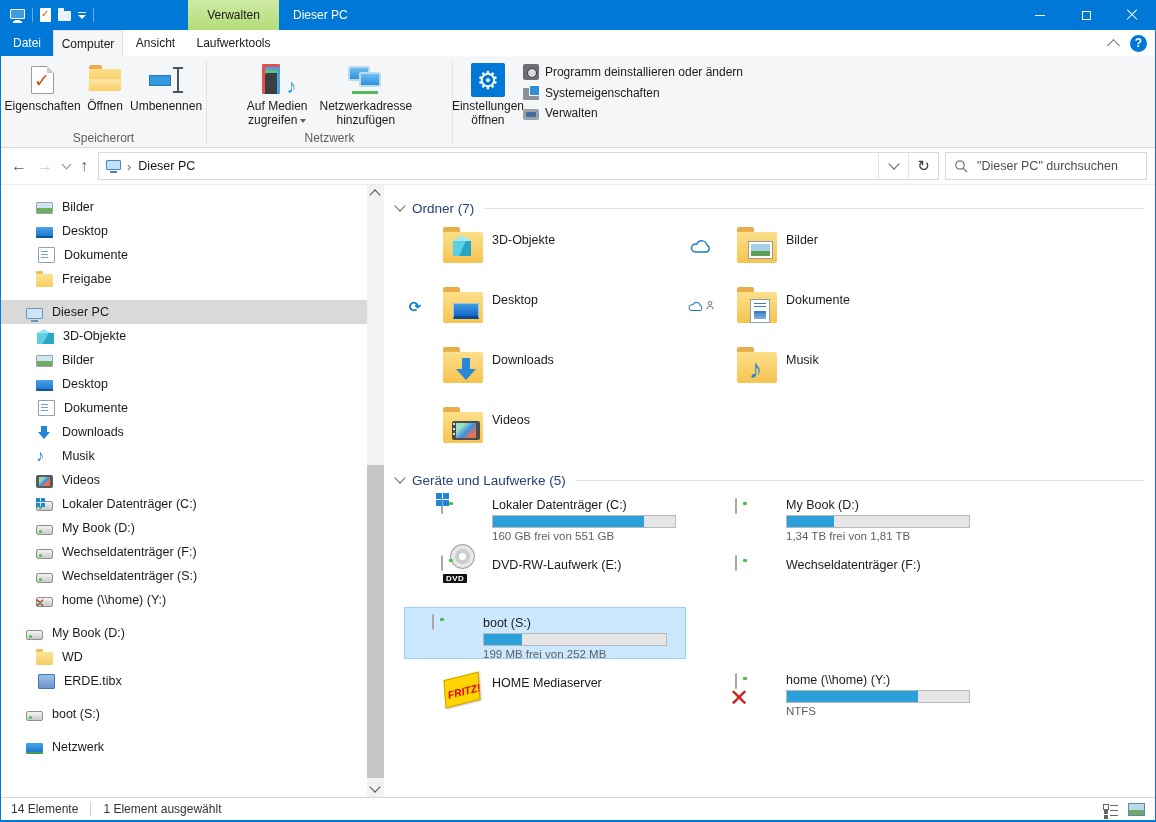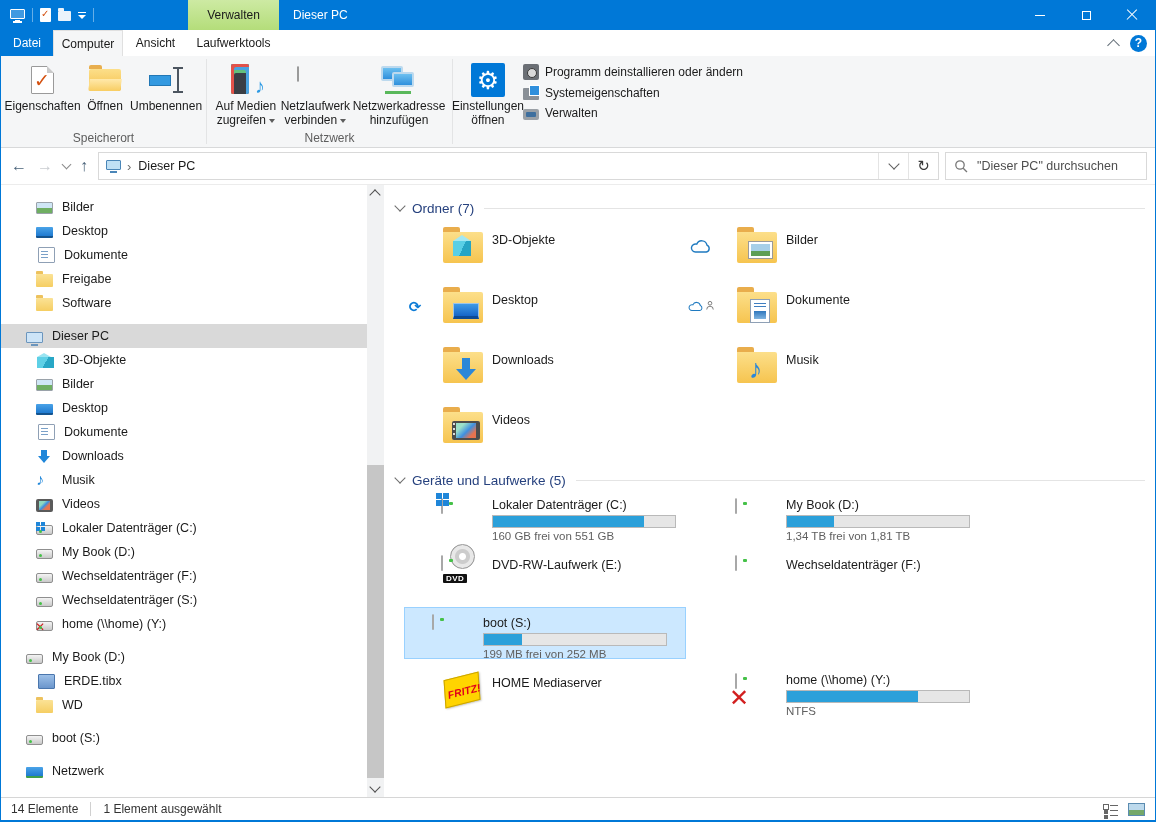--- a/index.html
+++ b/index.html
@@ -293,27 +293,20 @@
             <span class="ic-media">
               <span class="tower"></span>
               <span class="note">♪</span>
             </span>
           </span>
         <span class="rlab">Auf Medien</span>
         <span class="rlab"><span>zugreifen</span><span class="dd-tri"></span></span>
       </div>
       <div class="rbig">
         <span class="icn">
-            <span class="ic-drive-net"><span class="bod"></span><span class="grn"></span></span>
-          </span>
-        <span class="rlab">Netzlaufwerk</span>
-        <span class="rlab"><span>verbinden</span><span class="dd-tri"></span></span>
-      </div>
-      <div class="rbig">
-        <span class="icn">
             <span class="ic-netaddr">
               <span class="m1"></span>
               <span class="m2"></span>
               <span class="base"></span>
             </span>
           </span>
         <span class="rlab">Netzwerkadresse</span>
         <span class="rlab">hinzufügen</span>
       </div>
       <div class="glabel">Netzwerk</div>
@@ -383,24 +376,20 @@
           <span class="nlabel">Desktop</span>
         </div>
       <div class="nav-item lvl1">
           <span class="ni i-doc"></span>
           <span class="nlabel">Dokumente</span>
         </div>
       <div class="nav-item lvl1">
           <span class="ni i-fold"></span>
           <span class="nlabel">Freigabe</span>
         </div>
-      <div class="nav-item lvl1">
-          <span class="ni i-fold"></span>
-          <span class="nlabel">Software</span>
-        </div>
       <div class="nav-item lvl0 sel gap">
           <span class="ni i-pc"></span>
           <span class="nlabel">Dieser PC</span>
         </div>
       <div class="nav-item lvl1">
           <span class="ni i-cube"></span>
           <span class="nlabel">3D-Objekte</span>
         </div>
       <div class="nav-item lvl1">
           <span class="ni i-pic"></span>
@@ -444,26 +433,26 @@
         </div>
       <div class="nav-item lvl1">
           <span class="ni i-drv i-drvx"></span>
           <span class="nlabel">home (\\home) (Y:)</span>
         </div>
       <div class="nav-item lvl0 gap">
           <span class="ni i-drv"></span>
           <span class="nlabel">My Book (D:)</span>
         </div>
       <div class="nav-item lvl1">
+          <span class="ni i-fold"></span>
+          <span class="nlabel">WD</span>
+        </div>
+      <div class="nav-item lvl1">
           <span class="ni i-file"></span>
           <span class="nlabel">ERDE.tibx</span>
-        </div>
-      <div class="nav-item lvl1">
-          <span class="ni i-fold"></span>
-          <span class="nlabel">WD</span>
         </div>
       <div class="nav-item lvl0 gap">
           <span class="ni i-drv"></span>
           <span class="nlabel">boot (S:)</span>
         </div>
       <div class="nav-item lvl0 gap">
           <span class="ni i-net"></span>
           <span class="nlabel">Netzwerk</span>
         </div>
     </div>

